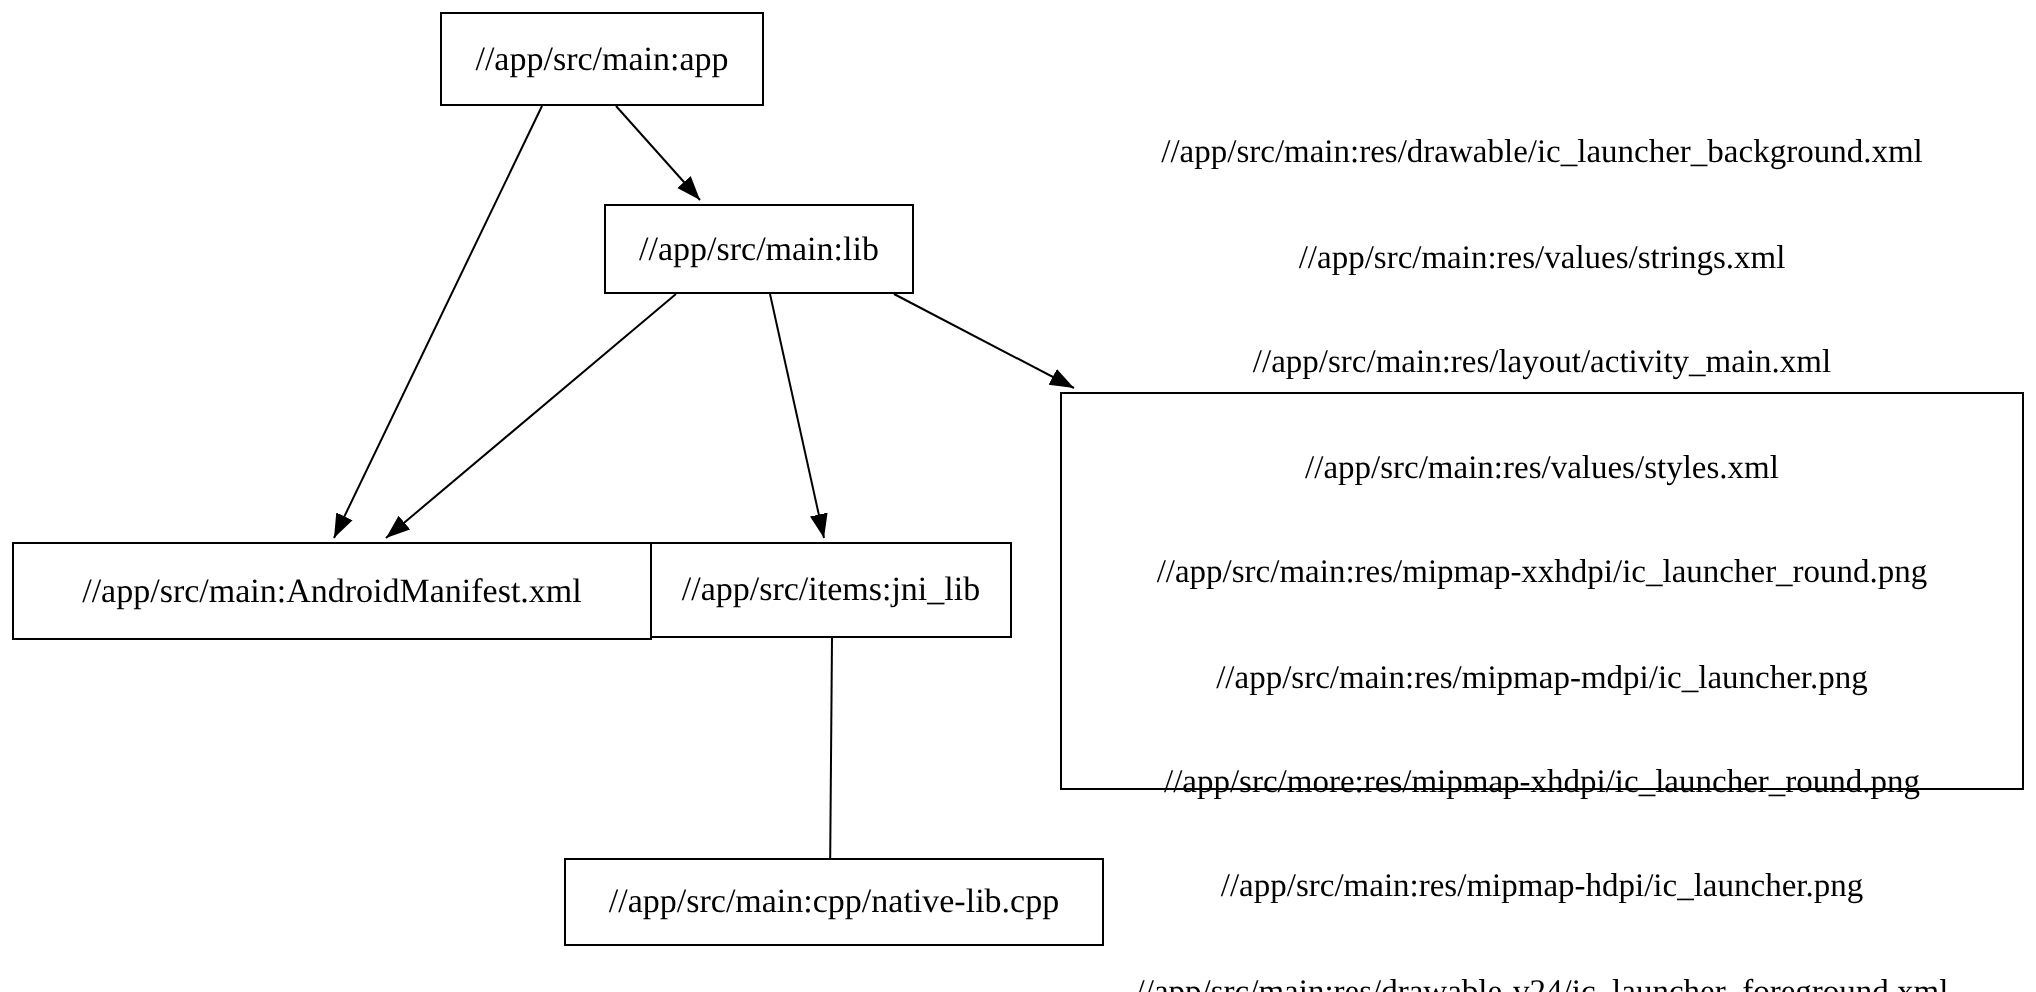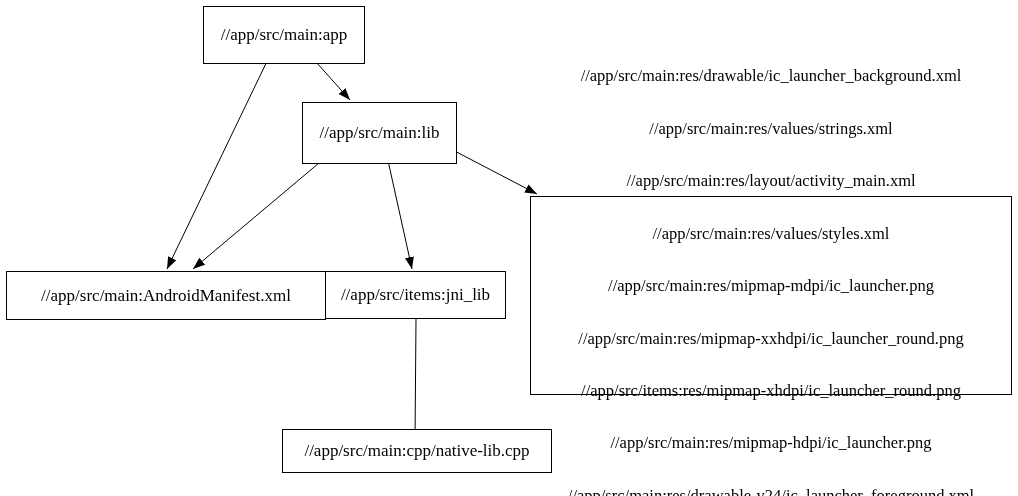--- a/index.html
+++ b/index.html
@@ -28,22 +28,22 @@
     border: 1px solid #000000;
     background: #ffffff;
     color: #000000;
     display: flex;
     align-items: center;
     justify-content: center;
     font-size: 17px;
     white-space: nowrap;
     text-align: center;
   }
-  .node-app      { left: 203px; top: 6px;   width: 162px; height: 58px; }
-  .node-lib      { left: 302px; top: 102px; width: 155px; height: 62px; }
+  .node-app      { left: 220px; top: 6px;   width: 162px; height: 47px; }
+  .node-lib      { left: 302px; top: 102px; width: 155px; height: 45px; }
   .node-manifest { left: 6px;   top: 271px; width: 320px; height: 49px; }
   .node-jni      { left: 325px; top: 271px; width: 181px; height: 48px; }
   .node-native   { left: 282px; top: 429px; width: 270px; height: 44px; }
   .node-res {
     left: 530px; top: 196px; width: 482px; height: 199px;
     flex-direction: column;
     justify-content: center;
     font-size: 16.5px;
     line-height: 19.4px;
   }
@@ -85,23 +85,23 @@
 
   <div class="node node-jni">
     <span>//app/src/items:jni_lib</span>
   </div>
 
   <div class="node node-res">
     <div class="res-line">//app/src/main:res/drawable/ic_launcher_background.xml</div>
     <div class="res-line">//app/src/main:res/values/strings.xml</div>
     <div class="res-line">//app/src/main:res/layout/activity_main.xml</div>
     <div class="res-line">//app/src/main:res/values/styles.xml</div>
+    <div class="res-line">//app/src/main:res/mipmap-xxhdpi/ic_launcher_round.png</div>
     <div class="res-line">//app/src/main:res/mipmap-mdpi/ic_launcher.png</div>
-    <div class="res-line">//app/src/main:res/mipmap-xxhdpi/ic_launcher_round.png</div>
-    <div class="res-line">//app/src/items:res/mipmap-xhdpi/ic_launcher_round.png</div>
+    <div class="res-line">//app/src/more:res/mipmap-xhdpi/ic_launcher_round.png</div>
     <div class="res-line">//app/src/main:res/mipmap-hdpi/ic_launcher.png</div>
     <div class="res-line">//app/src/main:res/drawable-v24/ic_launcher_foreground.xml</div>
     <div class="res-line">...and 20 more items</div>
   </div>
 
   <div class="node node-native">
     <span>//app/src/main:cpp/native-lib.cpp</span>
   </div>
 
 </div>

